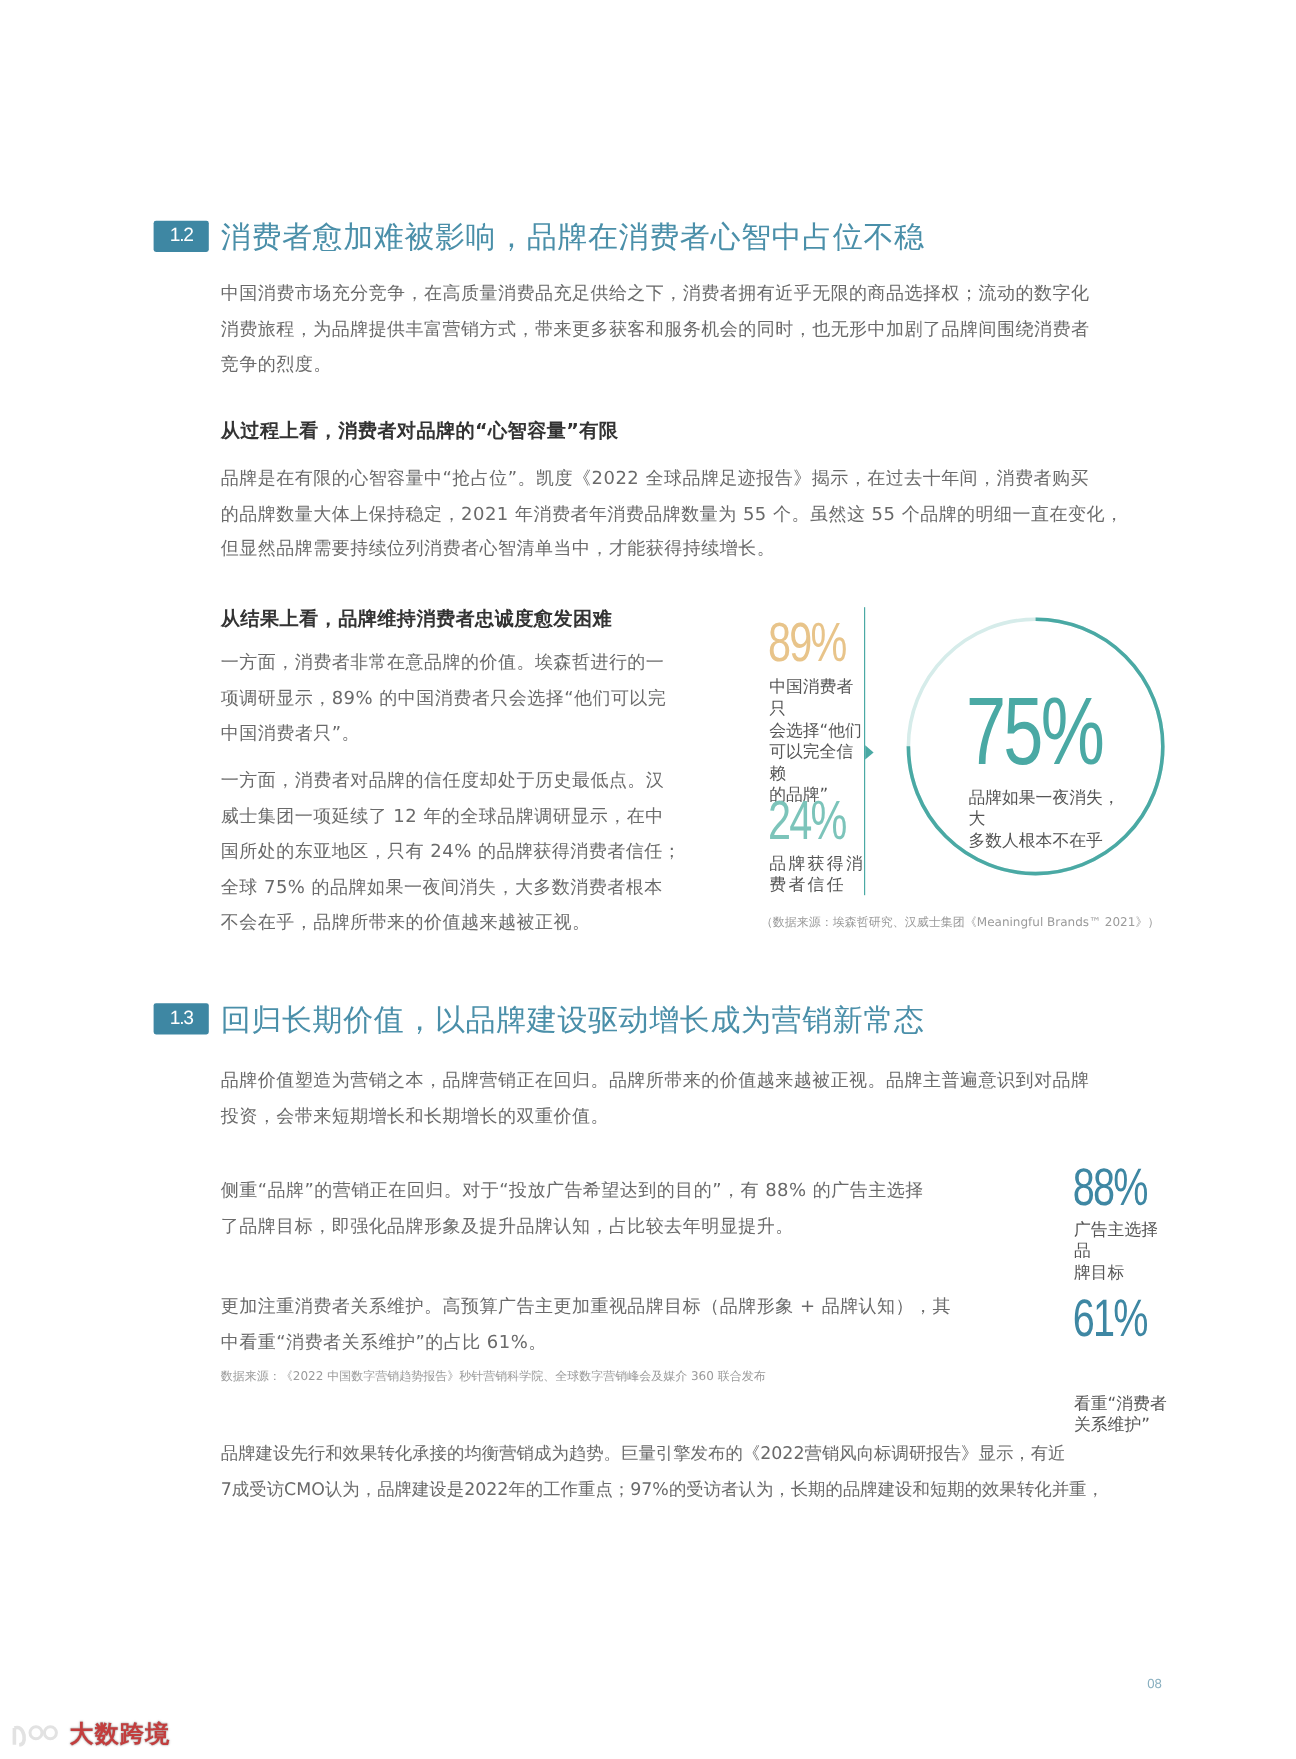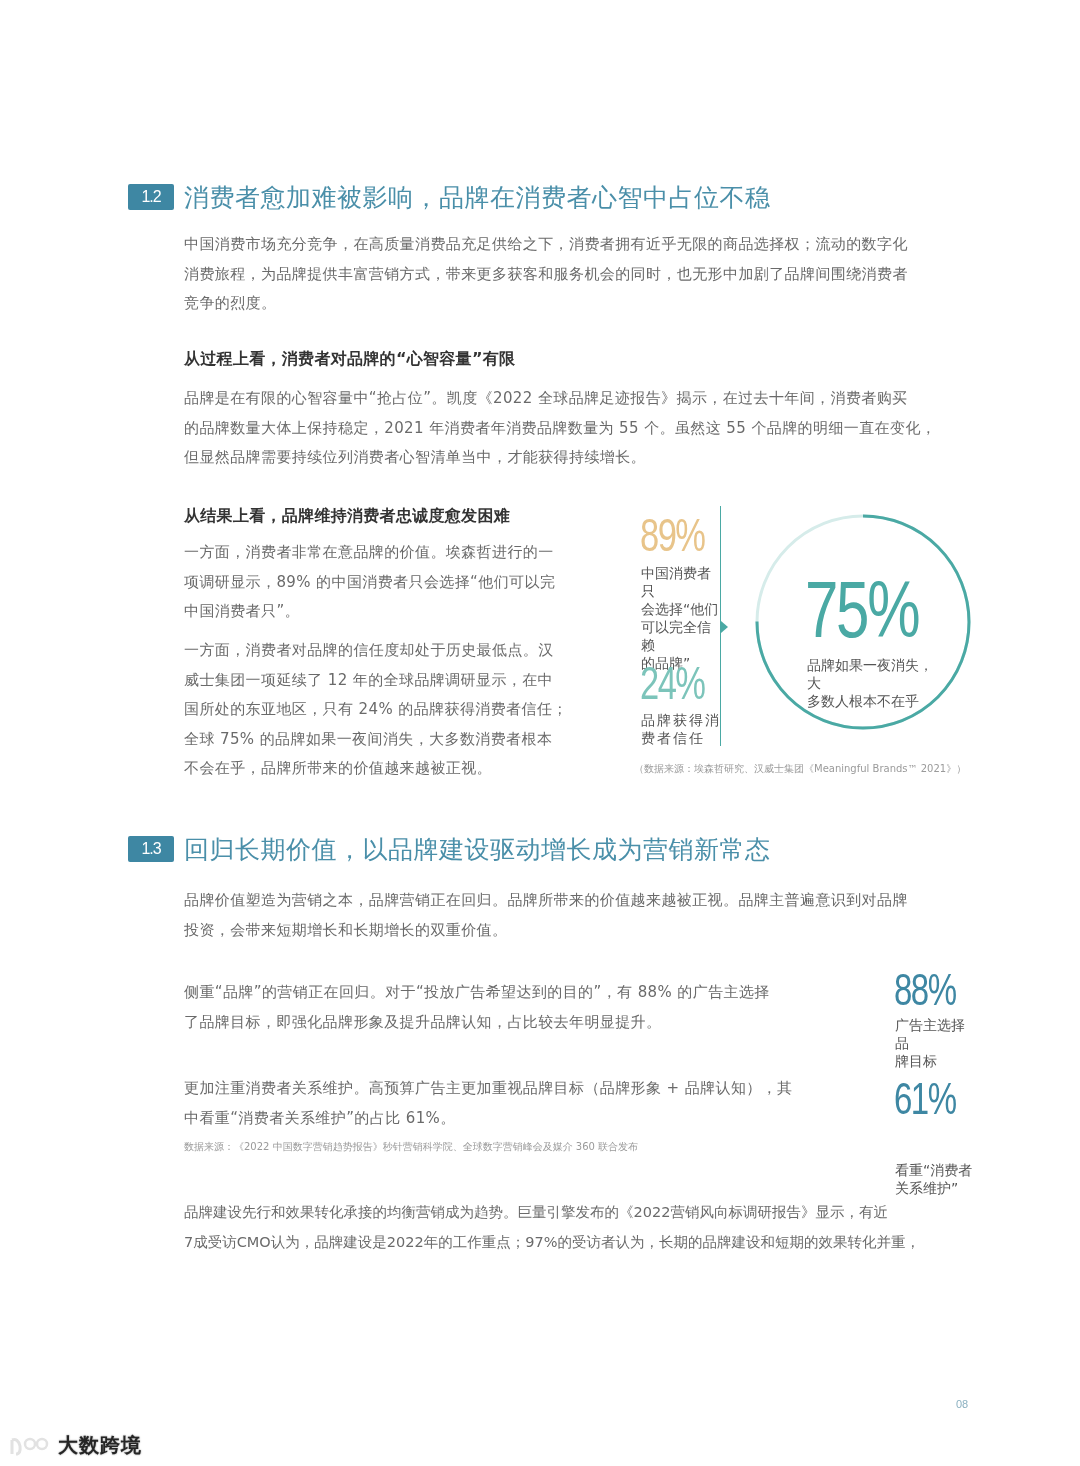--- a/index.html
+++ b/index.html
@@ -130,14 +130,14 @@
 </div>
 
 <div class="abs" style="left:956px;top:1398px;font-size:11px;color:#8ab0c0;font-family:'Liberation Sans',sans-serif;">08</div>
 
 <div class="abs" style="left:8px;top:1432px;display:flex;align-items:center;opacity:0.85;">
   <svg width="44" height="24" viewBox="0 0 44 24">
     <path d="M4 20 L4 6 M4 6 Q10 4 12 12 Q13 20 8 20" fill="none" stroke="#ddd" stroke-width="3"></path>
     <circle cx="22" cy="10" r="5" fill="none" stroke="#ddd" stroke-width="2.5"></circle>
     <circle cx="34" cy="10" r="5" fill="none" stroke="#ddd" stroke-width="2.5"></circle>
   </svg>
-  <span style="font-size:20px;color:#000000;font-weight:bold;margin-left:6px;text-shadow:0 0 2px #999,0 0 1px #888;letter-spacing:1px;">大数跨境</span>
+  <span style="font-size:20px;color:#b91c1c;font-weight:bold;margin-left:6px;text-shadow:0 0 2px #999,0 0 1px #888;letter-spacing:1px;">大数跨境</span>
 </div>
 
 </body></html>

